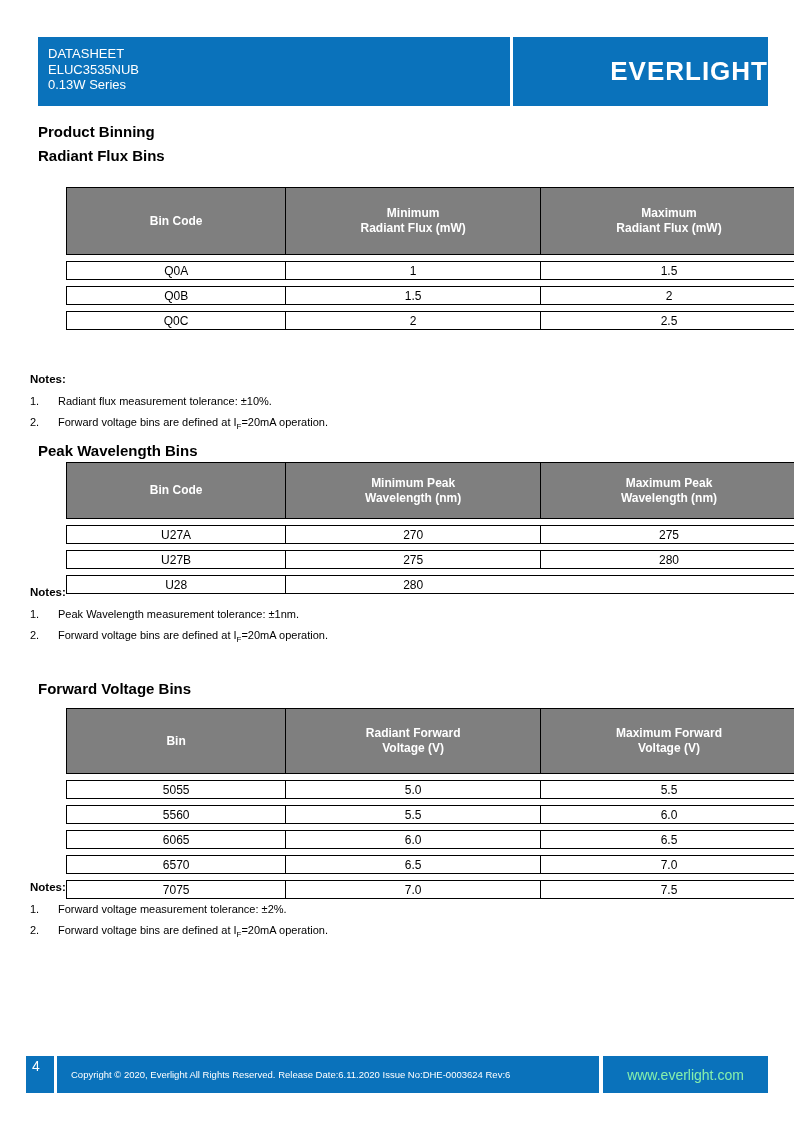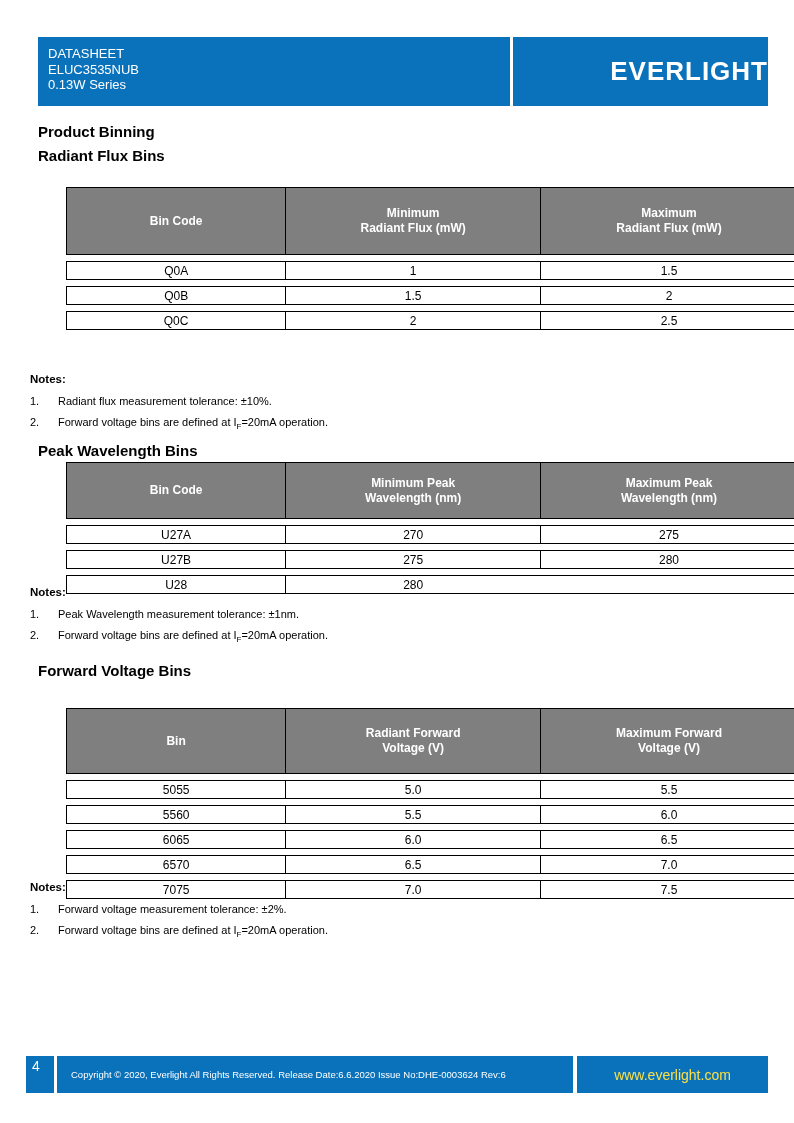--- a/index.html
+++ b/index.html
@@ -14,21 +14,21 @@
     padding:9px 0 0 10px;box-sizing:border-box;margin-right:3px;
   }
   .topbar-right{
     width:255px;background:#0a72bb;display:flex;align-items:center;
     justify-content:flex-end;box-sizing:border-box;
   }
   .logo{color:#fff;font-weight:bold;font-size:26px;letter-spacing:1px;font-family:"Liberation Sans",sans-serif;}
   
   .page-title{position:absolute;left:38px;top:123px;font-size:15px;font-weight:bold;}
   .sec-heading{position:absolute;left:38px;font-size:15px;font-weight:bold;text-align:right;}
-  .h1{top:147px}.h2{top:442px}.h3{top:662px}
+  .h1{top:147px}.h2{top:442px}.h3{top:680px}
   
   .tbl{position:absolute;left:66px;width:732px;}
   .t1{top:187px}.t2{top:462px}.t3{top:708px}
   .thead{
     display:flex;background:#7f7f7f;border:1px solid #000;color:#fff;
     font-weight:bold;font-size:12px;text-align:center;box-sizing:border-box;
   }
   .t1 .thead{height:68px}.t2 .thead{height:57px}.t3 .thead{height:66px}
   .th{display:flex;flex-direction:column;justify-content:center;line-height:15px;box-sizing:border-box;}
   .tr{
@@ -50,21 +50,21 @@
   .footer{position:absolute;left:26px;right:26px;top:1056px;height:37px;display:flex;}
   .f-page{
     width:28px;background:#0a72bb;color:#fff;font-size:14px;
     padding:2px 0 0 6px;box-sizing:border-box;margin-right:3px;
   }
   .f-copy{
     flex:1;background:#0a72bb;color:#fff;font-size:9.5px;display:flex;
     align-items:center;padding-left:14px;box-sizing:border-box;margin-right:4px;
   }
   .f-www{
-    width:191px;background:#0a72bb;color:#fde047;font-size:14px;display:flex;
+    width:165px;background:#0a72bb;color:#86efac;font-size:14px;display:flex;
     align-items:center;justify-content:center;box-sizing:border-box;
   }
 </style>
 </head>
 <body>
 
 <div class="page">
 
   <header class="topbar">
     <div class="topbar-left">
@@ -220,17 +220,17 @@
       <span class="note-text"><span>Forward voltage measurement tolerance: ±2%.</span><sub class="note-sub"></sub><span></span></span>
     </div>
     <div class="note-item">
       <span class="note-num">2.</span>
       <span class="note-text"><span>Forward voltage bins are defined at I</span><sub class="note-sub">F</sub><span>=20mA operation.</span></span>
     </div>
   </div>
 
   <footer class="footer">
     <div class="f-page">4</div>
-    <div class="f-copy">Copyright © 2020, Everlight All Rights Reserved. Release Date:6.6.2020 Issue No:DHE-0003624 Rev:6</div>
+    <div class="f-copy">Copyright © 2020, Everlight All Rights Reserved. Release Date:6.11.2020 Issue No:DHE-0003624 Rev:6</div>
     <div class="f-www">www.everlight.com</div>
   </footer>
 
 </div>
 
 </body></html>

